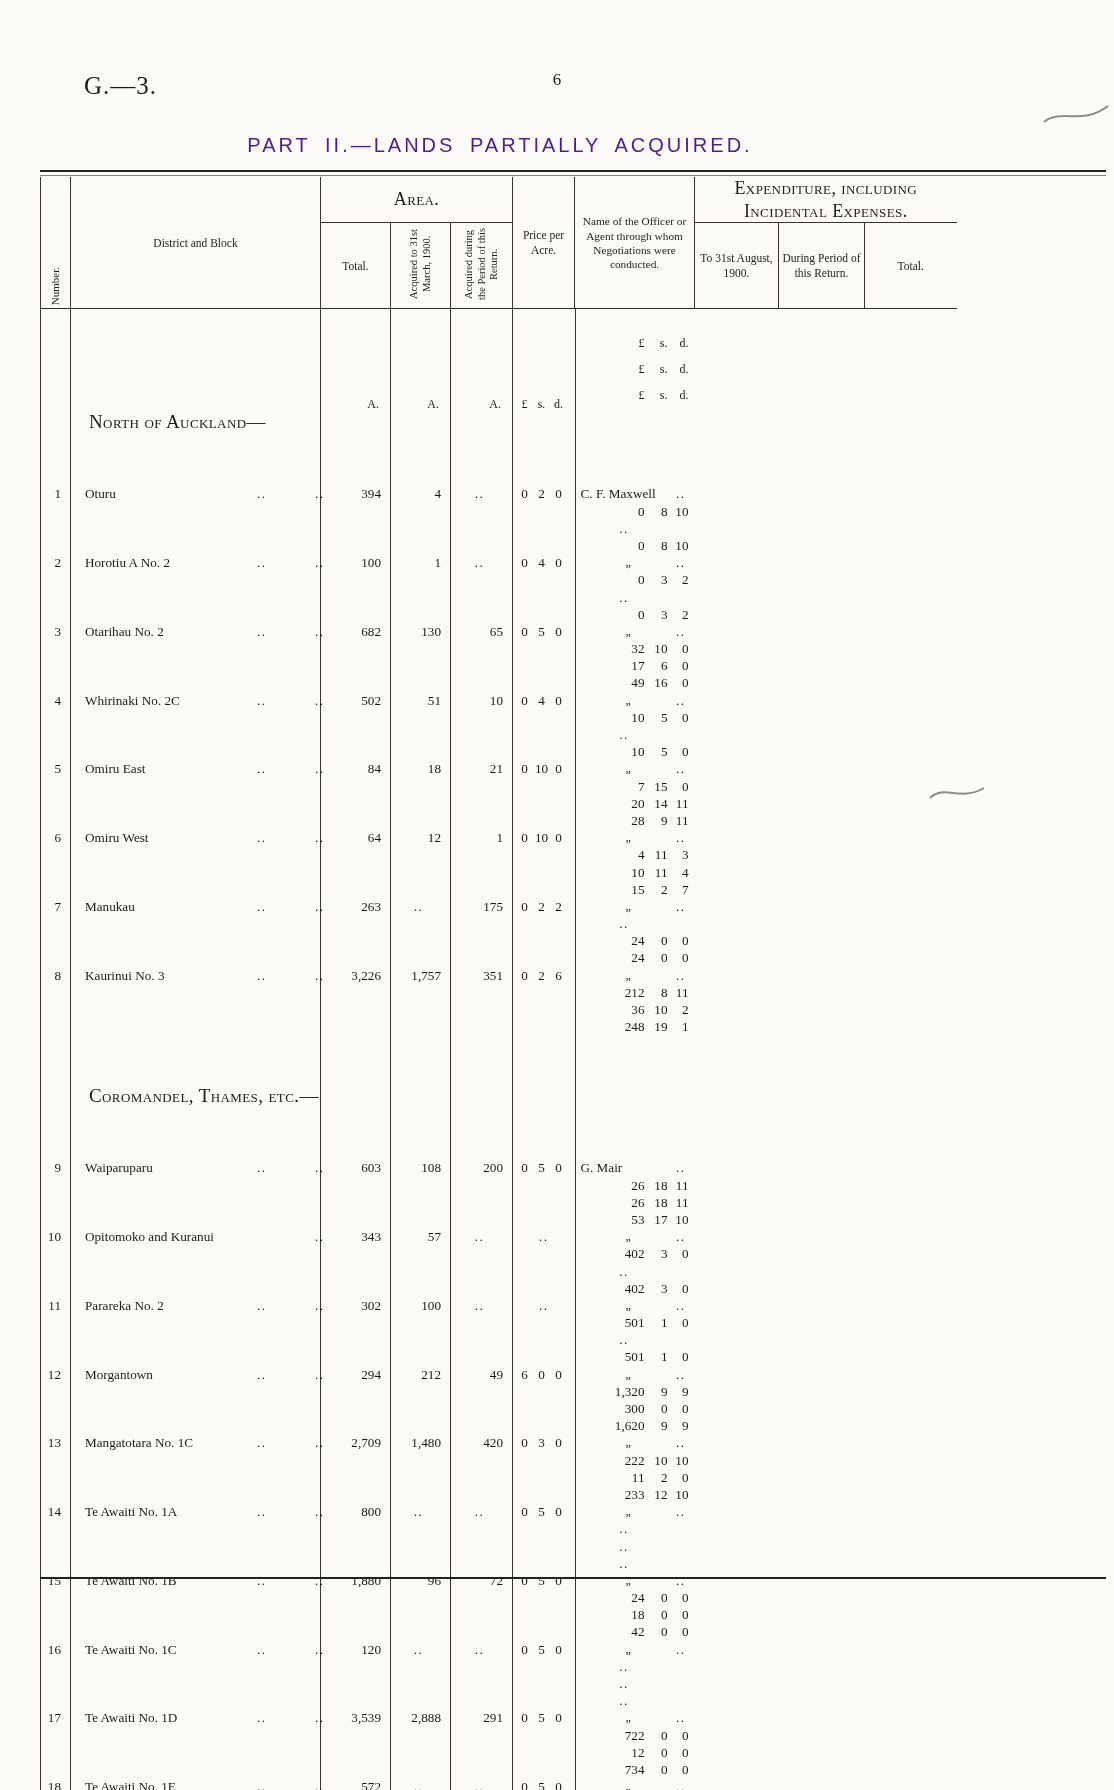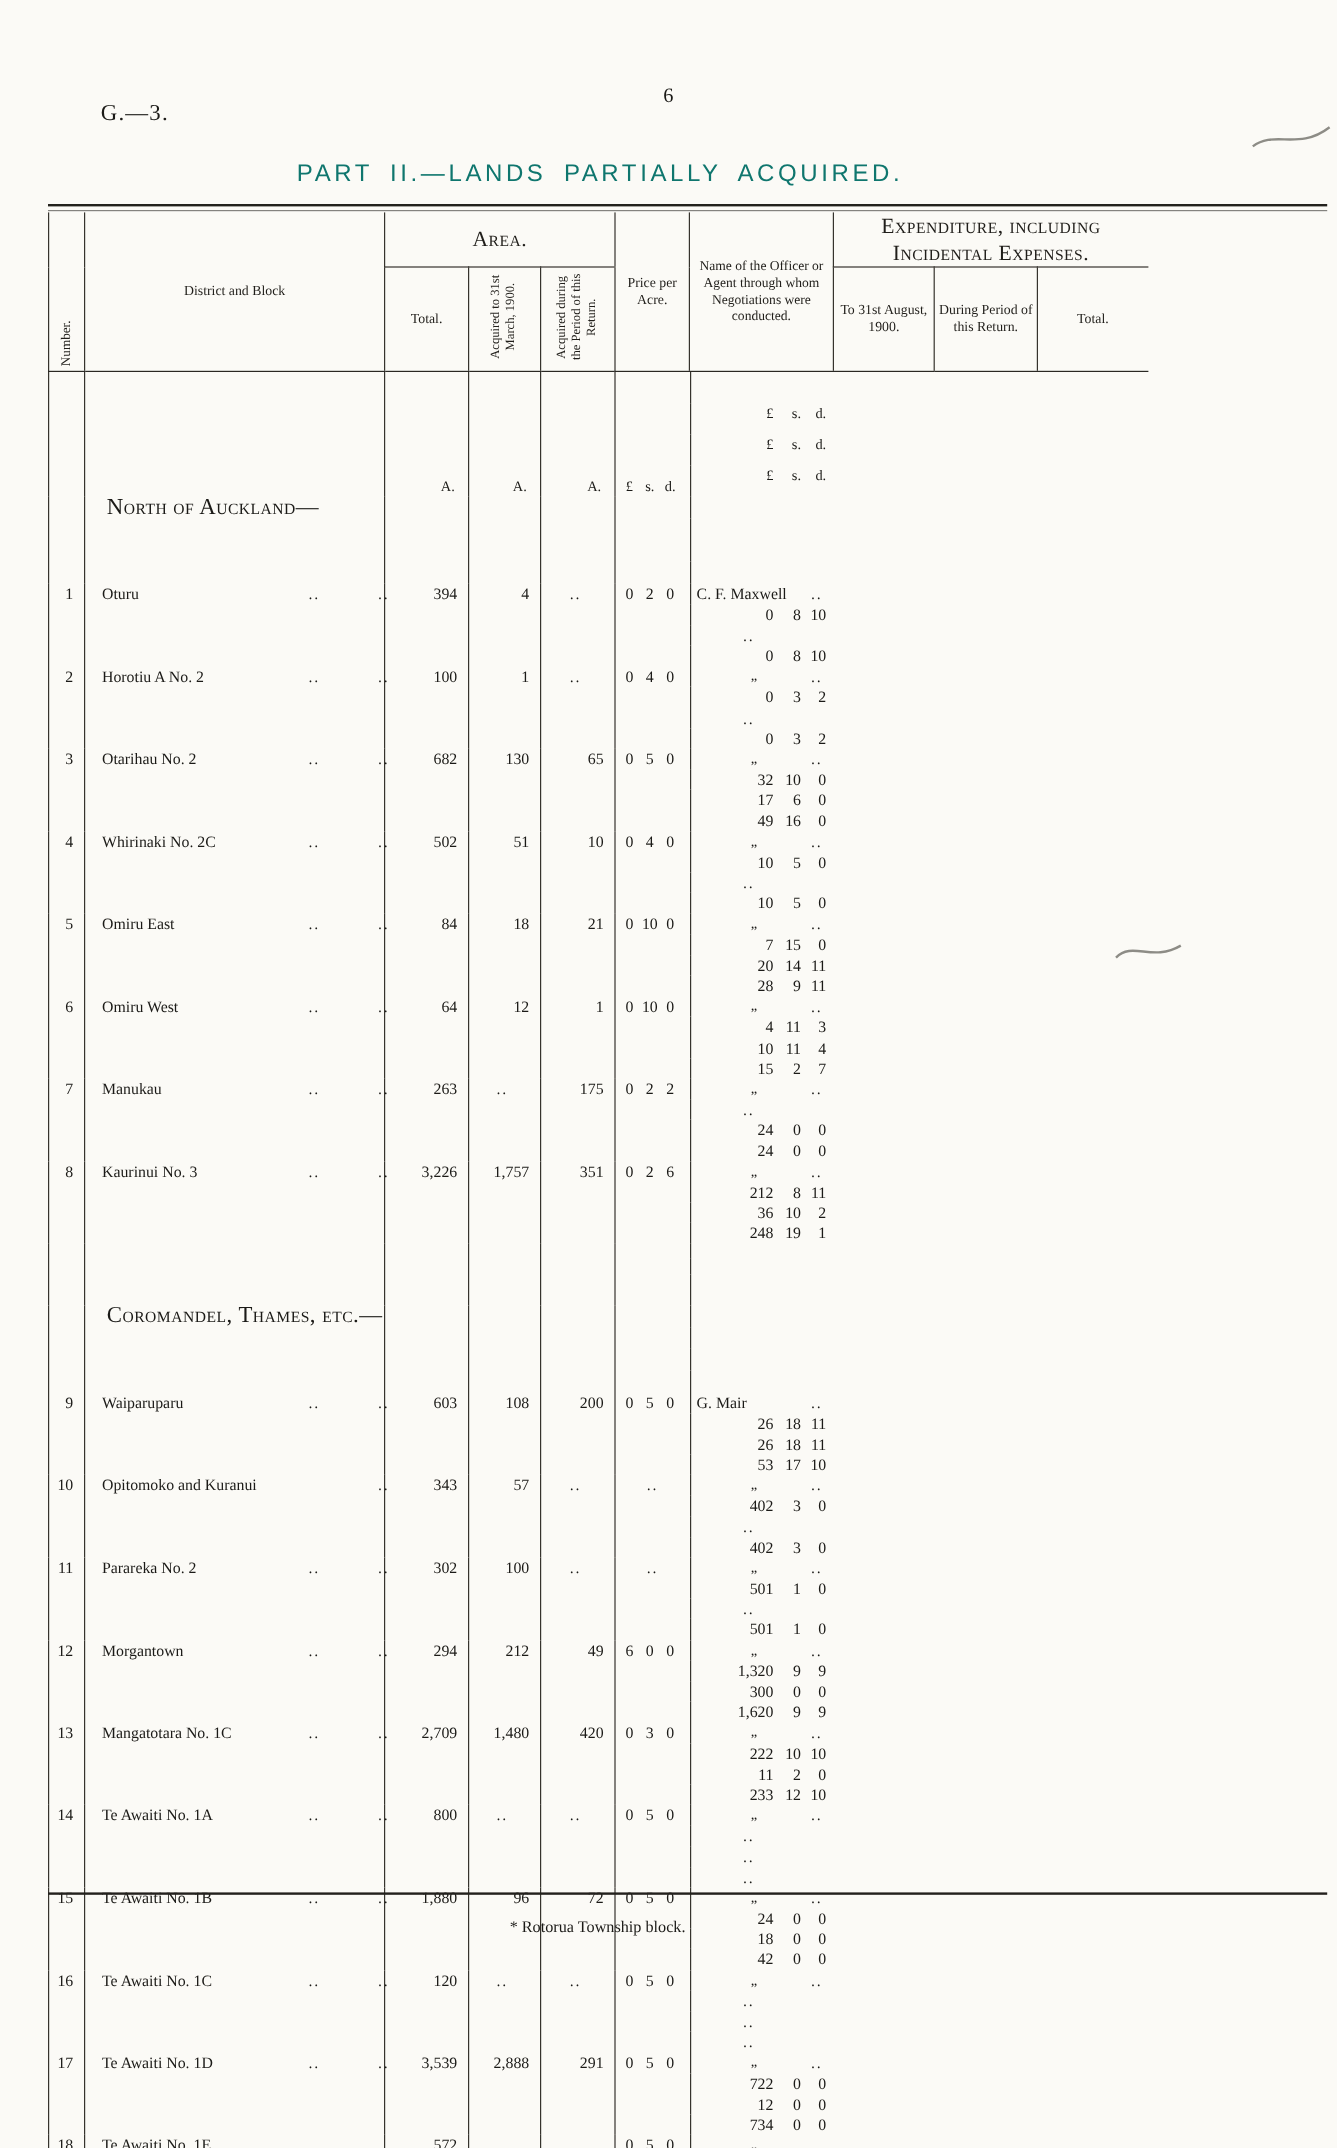--- a/index.html
+++ b/index.html
@@ -7,26 +7,26 @@
     width:1114px;height:1790px;
     background:#fbfaf6;
     font-family:"Liberation Serif","DejaVu Serif",serif;
     color:#1b1a17;
     position:relative;
     overflow:hidden;
   }
   .page{position:absolute;inset:0;}
 
   
-  .doc-ref{position:absolute;left:84px;top:72px;font-size:19px;letter-spacing:1px;margin-top:12px;}
+  .doc-ref{position:absolute;left:84px;top:72px;font-size:25px;letter-spacing:1px;}
   .page-num{position:absolute;left:0;top:70px;width:1114px;text-align:center;font-size:17px;}
   .title{
     position:absolute;left:40px;top:134px;width:920px;text-align:center;
     font-family:"Liberation Sans","DejaVu Sans",sans-serif;
-    font-size:20px;letter-spacing:3px;word-spacing:6px;color:#0f766e;
+    font-size:20px;letter-spacing:3px;word-spacing:6px;color:#4c1d95;
   }
 
   
   .rule-top{position:absolute;left:40px;top:170px;width:1066px;height:2.4px;background:#23211d;}
   .rule-top2{position:absolute;left:40px;top:174.5px;width:1066px;height:1px;background:rgba(35,33,29,.55);}
   .rule-bottom{position:absolute;left:40px;top:1577px;width:1066px;height:2.2px;background:#23211d;}
 
   
   table.acq{
     position:absolute;left:40px;top:177px;
@@ -621,15 +621,14 @@
           <td class="officer">
             <span class="ditto">„</span>
             <span class="odots">..</span>
           </td>
           <td class="money mc-dots">..</td>
         </tr>
       </tbody>
   </table>
 
   <div class="rule-bottom"></div>
-  <div class="footnote">* Rotorua Township block.</div>
 
 </div>
 
 </body></html>

